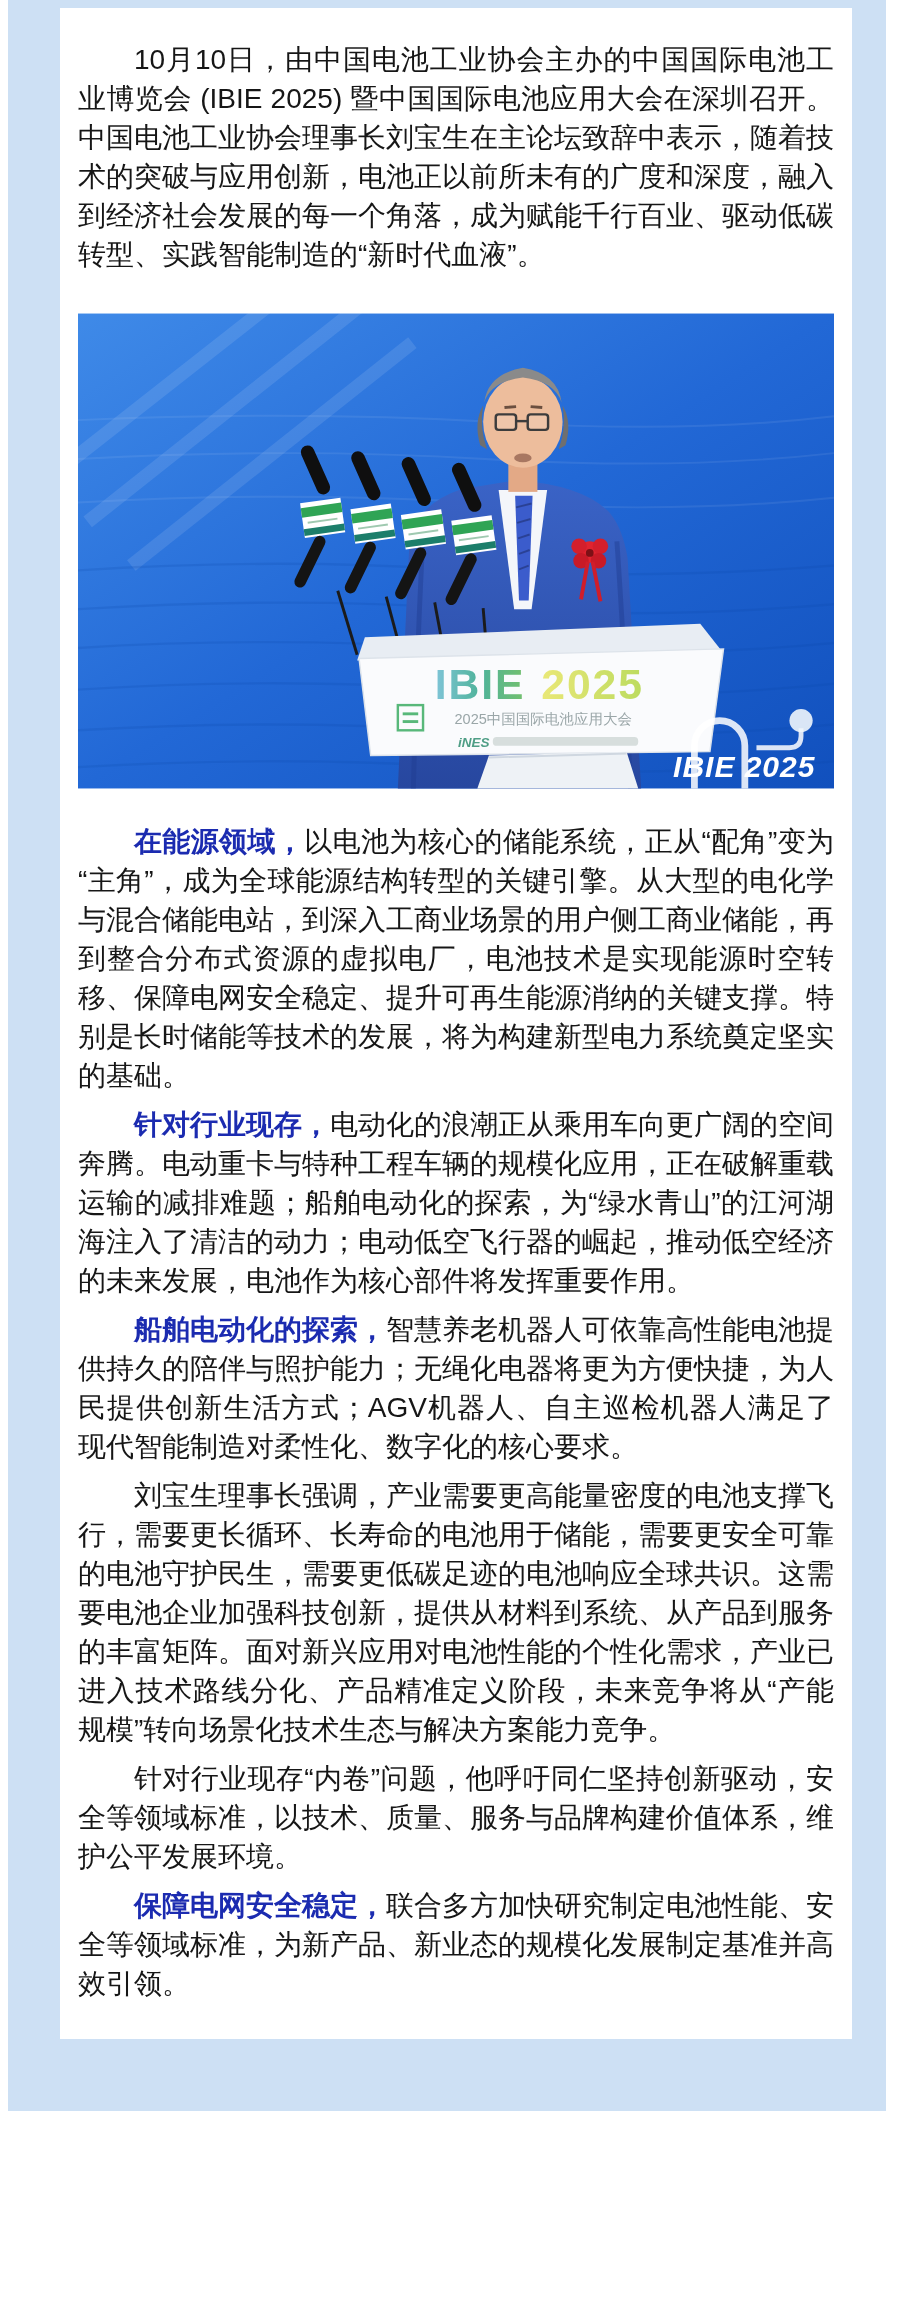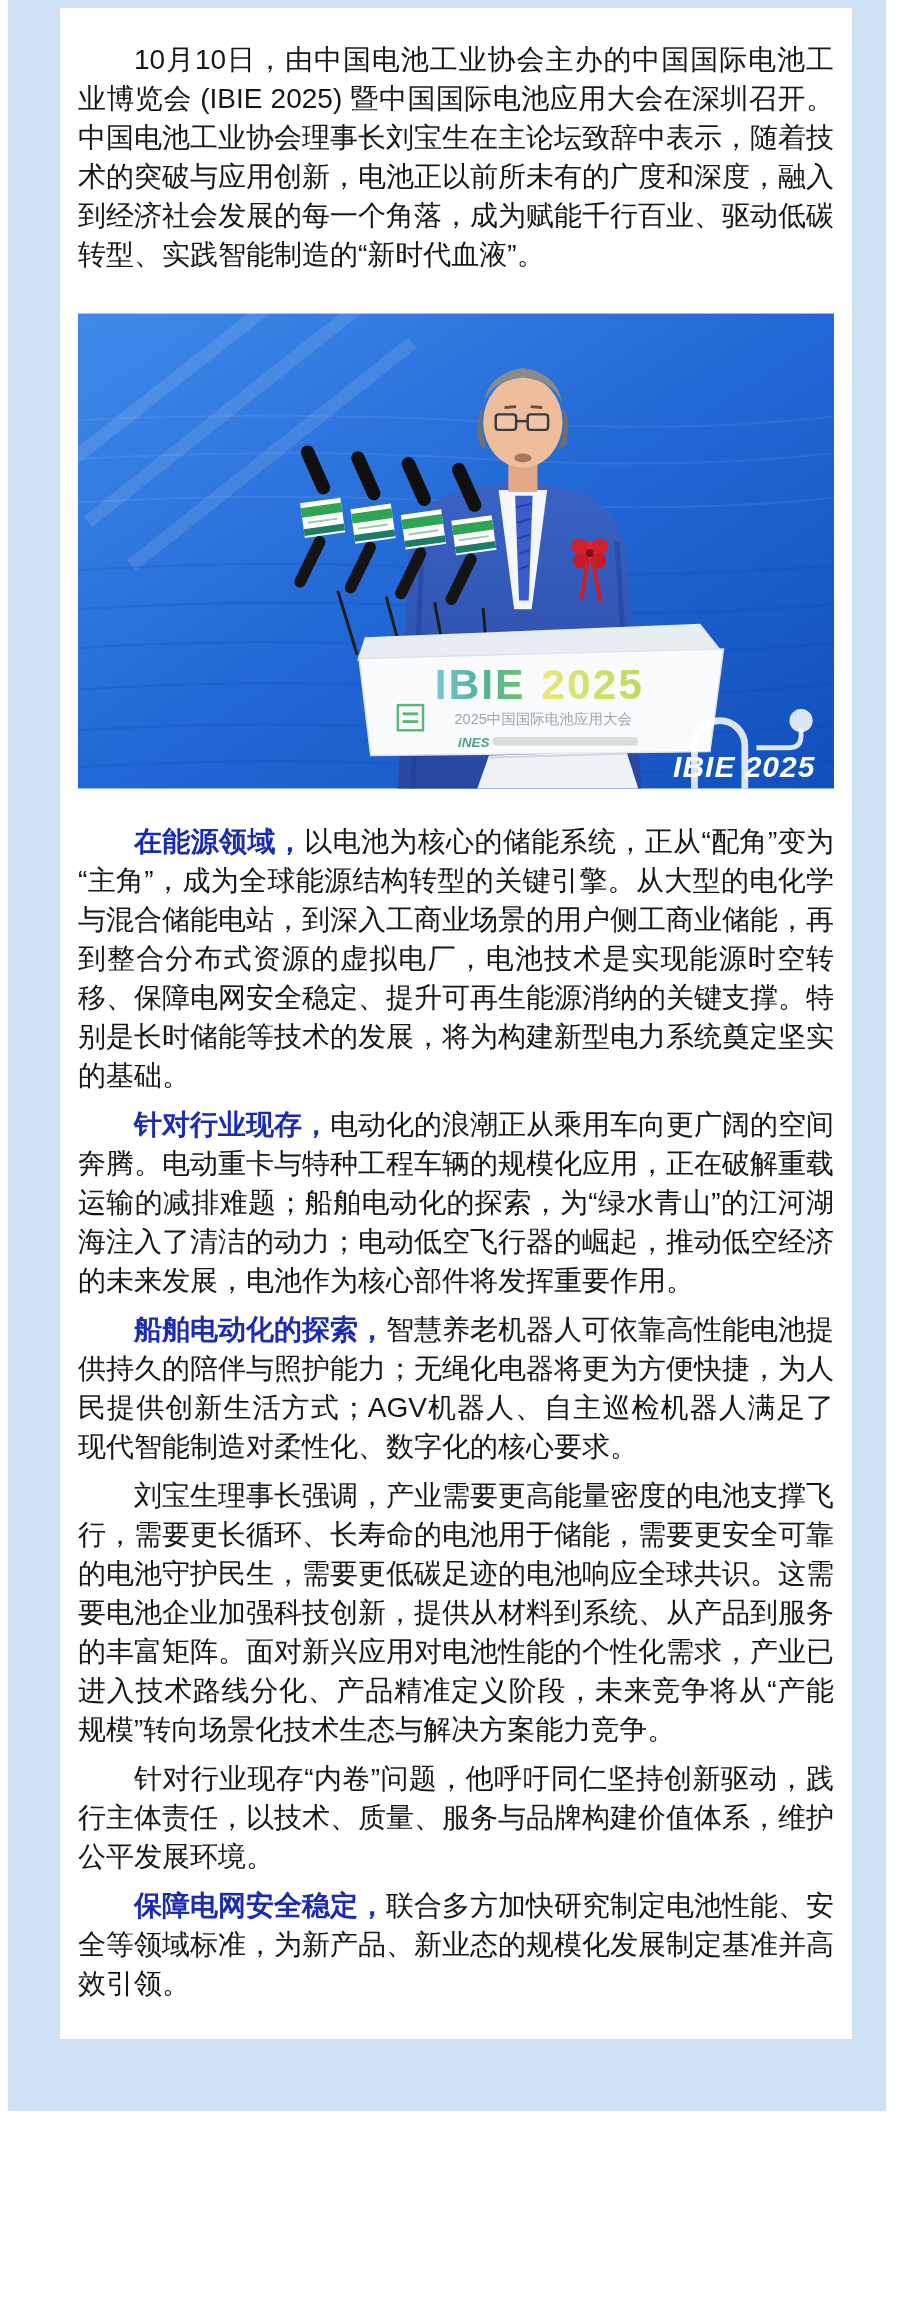--- a/index.html
+++ b/index.html
@@ -224,18 +224,18 @@
         </g>
         <text class="svg-text" x="614" y="478" font-size="31" font-style="italic" font-weight="bold" letter-spacing="1" fill="#ffffff">IBIE 2025</text>
       </svg>
     </figure>
 
     <div id="body-paragraphs">
         <p class="para"><span class="lead">在能源领域，</span>以电池为核心的储能系统，正从“配角”变为“主角”，成为全球能源结构转型的关键引擎。从大型的电化学与混合储能电站，到深入工商业场景的用户侧工商业储能，再到整合分布式资源的虚拟电厂，电池技术是实现能源时空转移、保障电网安全稳定、提升可再生能源消纳的关键支撑。特别是长时储能等技术的发展，将为构建新型电力系统奠定坚实的基础。</p>
         <p class="para"><span class="lead">针对行业现存，</span>电动化的浪潮正从乘用车向更广阔的空间奔腾。电动重卡与特种工程车辆的规模化应用，正在破解重载运输的减排难题；船舶电动化的探索，为“绿水青山”的江河湖海注入了清洁的动力；电动低空飞行器的崛起，推动低空经济的未来发展，电池作为核心部件将发挥重要作用。</p>
         <p class="para"><span class="lead">船舶电动化的探索，</span>智慧养老机器人可依靠高性能电池提供持久的陪伴与照护能力；无绳化电器将更为方便快捷，为人民提供创新生活方式；AGV机器人、自主巡检机器人满足了现代智能制造对柔性化、数字化的核心要求。</p>
         <p class="para">刘宝生理事长强调，产业需要更高能量密度的电池支撑飞行，需要更长循环、长寿命的电池用于储能，需要更安全可靠的电池守护民生，需要更低碳足迹的电池响应全球共识。这需要电池企业加强科技创新，提供从材料到系统、从产品到服务的丰富矩阵。面对新兴应用对电池性能的个性化需求，产业已进入技术路线分化、产品精准定义阶段，未来竞争将从“产能规模”转向场景化技术生态与解决方案能力竞争。</p>
-        <p class="para">针对行业现存“内卷”问题，他呼吁同仁坚持创新驱动，践行主体责任，以技术、质量、服务与品牌构建价值体系，维护公平发展环境。</p>
+        <p class="para">针对行业现存“内卷”问题，他呼吁同仁坚持创新驱动，安全等领域标准，以技术、质量、服务与品牌构建价值体系，维护公平发展环境。</p>
         <p class="para"><span class="lead">保障电网安全稳定，</span>联合多方加快研究制定电池性能、安全等领域标准，为新产品、新业态的规模化发展制定基准并高效引领。</p>
       </div>
 
   </div>
 </div>
 
 </body></html>

